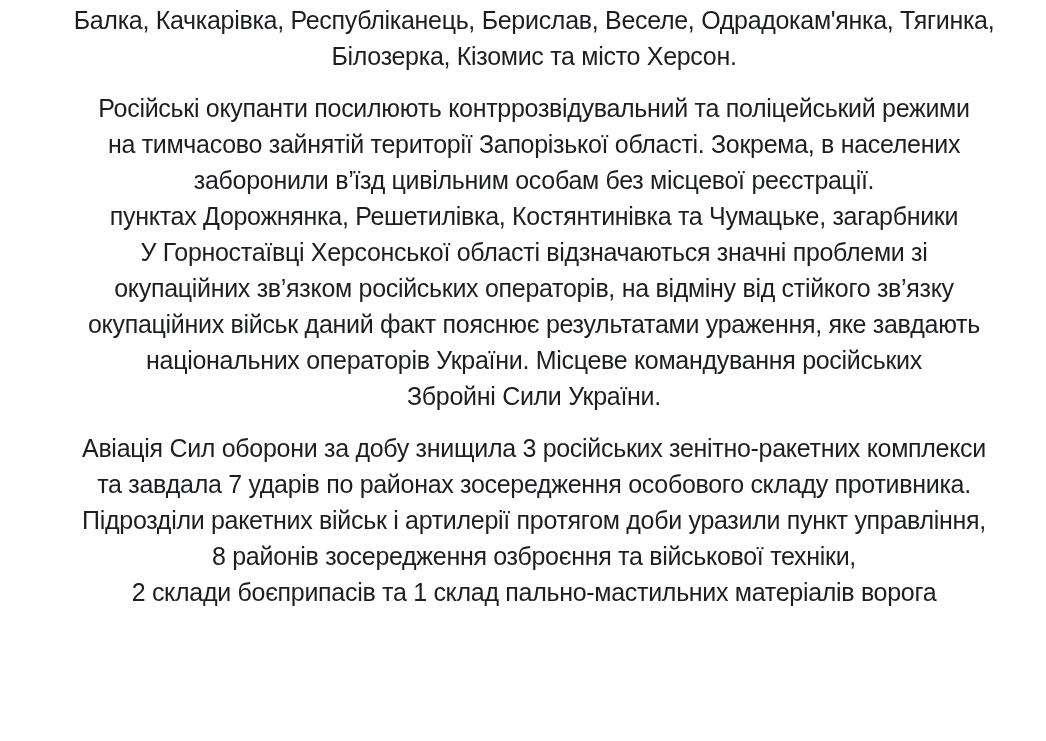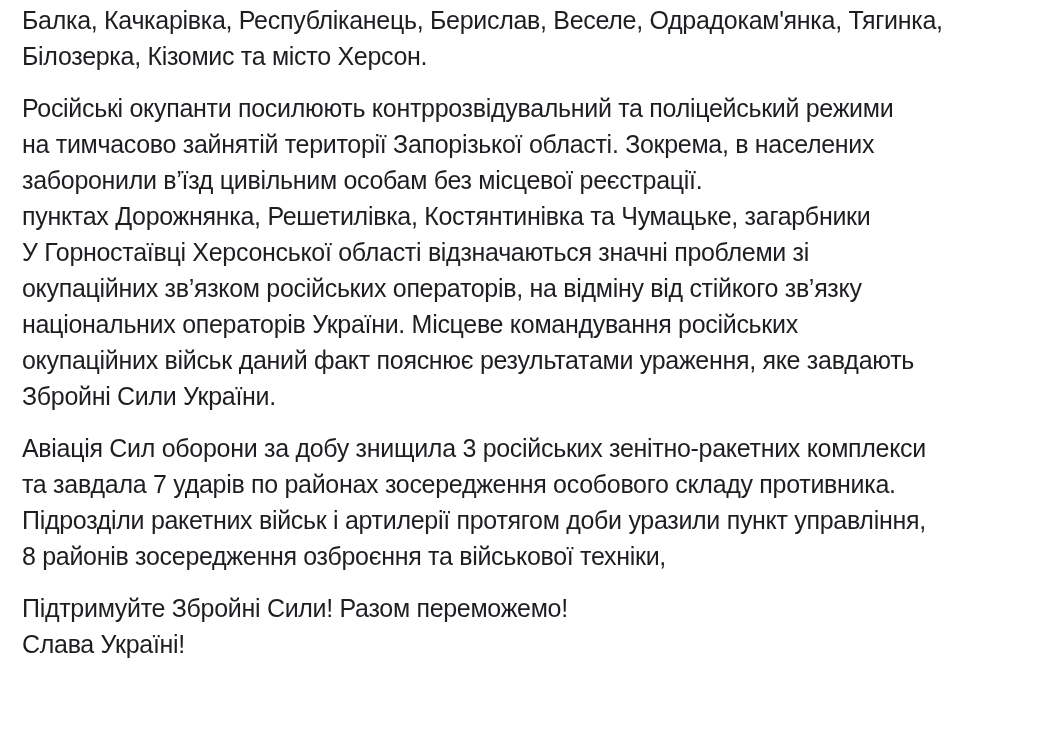--- a/index.html
+++ b/index.html
@@ -12,20 +12,21 @@
     height: 741px;
     overflow: hidden;
     font-family: "Liberation Sans", "DejaVu Sans", sans-serif;
   }
   .post-text {
     padding: 2px 0 0 22px;
     color: #1c1e21;
     font-size: 25px;
     letter-spacing: -0.3px;
     line-height: 36px;
+    text-align: center;
   }
   .paragraph {
     margin: 0 0 16px 0;
   }
   .text-line {
     white-space: pre;
     overflow: visible;
   }
 </style>
 </head>
@@ -36,27 +37,24 @@
       <div class="text-line">Балка, Качкарівка, Республіканець, Берислав, Веселе, Одрадокам'янка, Тягинка,</div>
       <div class="text-line">Білозерка, Кізомис та місто Херсон.</div>
     </div>
     <div class="paragraph">
       <div class="text-line">Російські окупанти посилюють контррозвідувальний та поліцейський режими</div>
       <div class="text-line">на тимчасово зайнятій території Запорізької області. Зокрема, в населених</div>
       <div class="text-line">заборонили в’їзд цивільним особам без місцевої реєстрації.</div>
       <div class="text-line">пунктах Дорожнянка, Решетилівка, Костянтинівка та Чумацьке, загарбники</div>
       <div class="text-line">У Горностаївці Херсонської області відзначаються значні проблеми зі</div>
       <div class="text-line">окупаційних зв’язком російських операторів, на відміну від стійкого зв’язку</div>
+      <div class="text-line">окупаційних військ даний факт пояснює результатами ураження, яке завдають</div>
       <div class="text-line">національних операторів України. Місцеве командування російських</div>
-      <div class="text-line">окупаційних військ даний факт пояснює результатами ураження, яке завдають</div>
       <div class="text-line">Збройні Сили України.</div>
     </div>
     <div class="paragraph">
       <div class="text-line">Авіація Сил оборони за добу знищила 3 російських зенітно-ракетних комплекси</div>
       <div class="text-line">та завдала 7 ударів по районах зосередження особового складу противника.</div>
       <div class="text-line">Підрозділи ракетних військ і артилерії протягом доби уразили пункт управління,</div>
       <div class="text-line">8 районів зосередження озброєння та військової техніки,</div>
-    </div>
-    <div class="paragraph">
-      <div class="text-line">Підтримуйте Збройні Сили! Разом переможемо!</div>
-      <div class="text-line">Слава Україні!</div>
+      <div class="text-line">2 склади боєприпасів та 1 склад пально-мастильних матеріалів ворога</div>
     </div>
   </div>
 
 </body></html>

